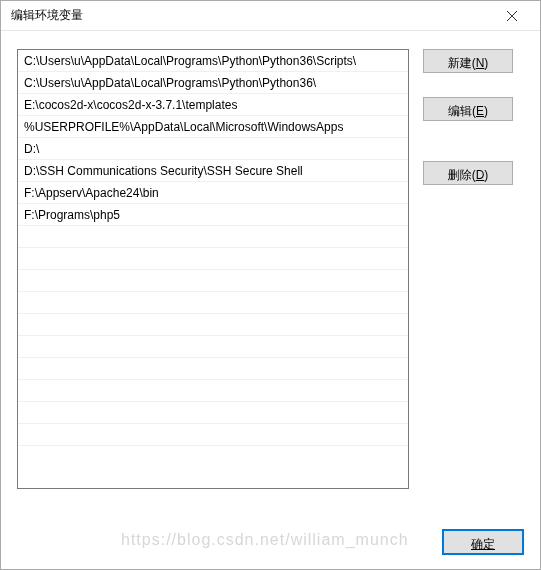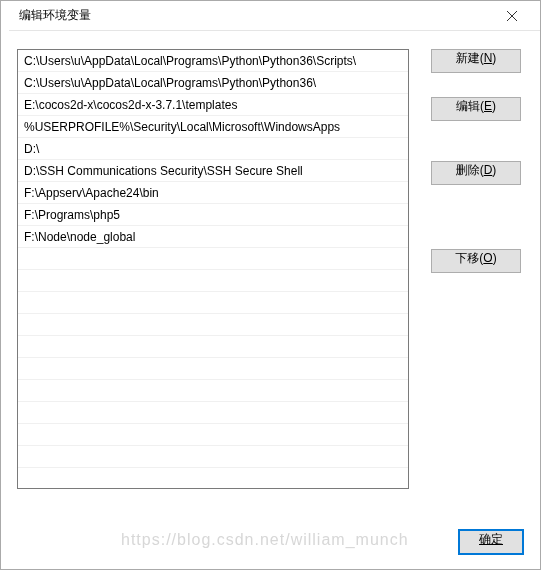--- a/index.html
+++ b/index.html
@@ -19,41 +19,40 @@
     border: 1px solid #aaa;
     position: relative;
   }
   .titlebar {
     height: 30px;
     display: flex;
     align-items: center;
     padding: 0 8px 0 10px;
     background: #fff;
     border-bottom: 1px solid #e5e5e5;
-    margin-left: 8px;
   }
   .titlebar .title {
     flex: 1;
     font-size: 12px;
   }
   .titlebar .close {
     width: 40px;
     height: 28px;
     display: flex;
     align-items: center;
     justify-content: center;
     font-size: 14px;
     color: #333;
     cursor: default;
   }
 
   .body {
     padding: 18px 16px 10px 16px;
     display: flex;
-    gap: 22px;
+    gap: 14px;
     height: 478px;
   }
   .listwrap {
     border: 1px solid #7a7a7a;
     width: 392px;
     height: 440px;
     overflow: hidden;
     background: #fff;
   }
   .list-row {
@@ -72,37 +71,37 @@
     gap: 8px;
     width: 90px;
   }
   .btn {
     height: 24px;
     border: 1px solid #adadad;
     background: #e1e1e1;
     font-size: 12px;
     padding: 0 0;
     display: flex;
-    align-items: flex-start;
+    align-items: flex-end;
     justify-content: center;
     cursor: default;
     white-space: nowrap;
   }
   .spacer-sm { height: 8px; }
   .spacer-lg { height: 32px; }
 
   .footer {
     position: absolute;
     bottom: 14px;
     right: 16px;
     display: flex;
     gap: 10px;
   }
   .footer .btn {
-    width: 66px;
+    width: 82px;
     height: 26px;
     text-decoration: underline;
   }
   .footer .btn.primary {
     border: 2px solid #0078d7;
     background: #e1e1e1;
   }
   .u { text-decoration: underline; }
 
   .watermark {
@@ -129,26 +128,25 @@
         <line x1="10" y1="0" x2="0" y2="10" stroke="currentColor" stroke-width="1"></line>
       </svg>
     </div>
   </div>
 
   <div class="body">
     <div class="listwrap" id="pathlist">
         <div class="list-row">C:\Users\u\AppData\Local\Programs\Python\Python36\Scripts\</div>
         <div class="list-row">C:\Users\u\AppData\Local\Programs\Python\Python36\</div>
         <div class="list-row">E:\cocos2d-x\cocos2d-x-3.7.1\templates</div>
-        <div class="list-row">%USERPROFILE%\Security\Local\Microsoft\WindowsApps</div>
+        <div class="list-row">%USERPROFILE%\AppData\Local\Microsoft\WindowsApps</div>
         <div class="list-row">D:\</div>
         <div class="list-row">D:\SSH Communications Security\SSH Secure Shell</div>
         <div class="list-row">F:\Appserv\Apache24\bin</div>
         <div class="list-row">F:\Programs\php5</div>
-        <div class="list-row">F:\Node\node_global</div>
         <div class="list-row"></div>
         <div class="list-row"></div>
         <div class="list-row"></div>
         <div class="list-row"></div>
         <div class="list-row"></div>
         <div class="list-row"></div>
         <div class="list-row"></div>
         <div class="list-row"></div>
         <div class="list-row"></div>
         <div class="list-row"></div>
@@ -162,23 +160,20 @@
       <div class="btn">
           <span>编辑(<span class="u">E</span>)</span>
         </div>
       <div class="spacer-sm"></div>
       <div class="spacer-sm"></div>
       <div class="btn">
           <span>删除(<span class="u">D</span>)</span>
         </div>
       <div class="spacer-lg"></div>
       <div class="spacer-sm"></div>
-      <div class="btn">
-          <span>下移(<span class="u">O</span>)</span>
-        </div>
       <div class="spacer-lg"></div>
     </div>
   </div>
 
   <div class="watermark">https://blog.csdn.net/william_munch</div>
 
   <div class="footer">
     <div class="btn primary">确定</div>
   </div>
 

